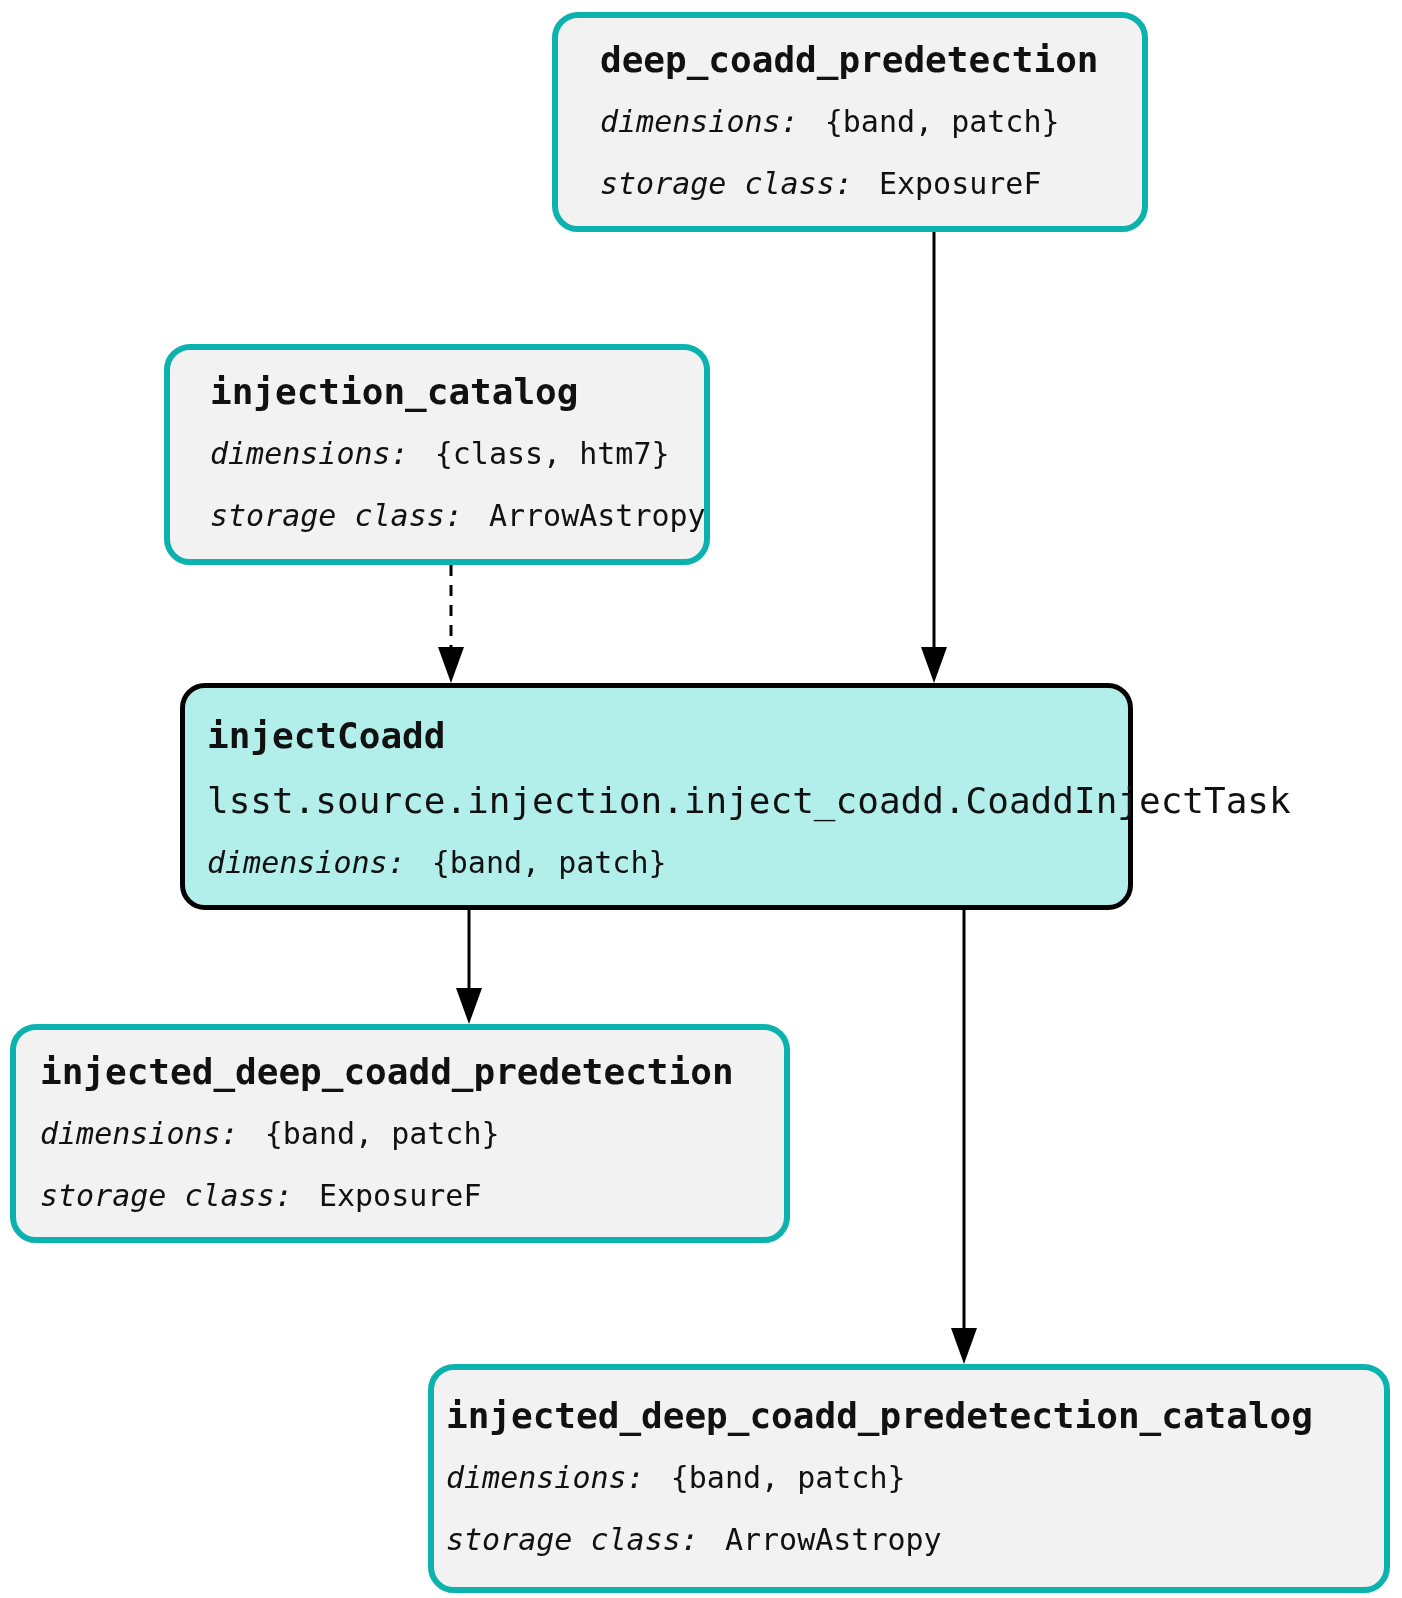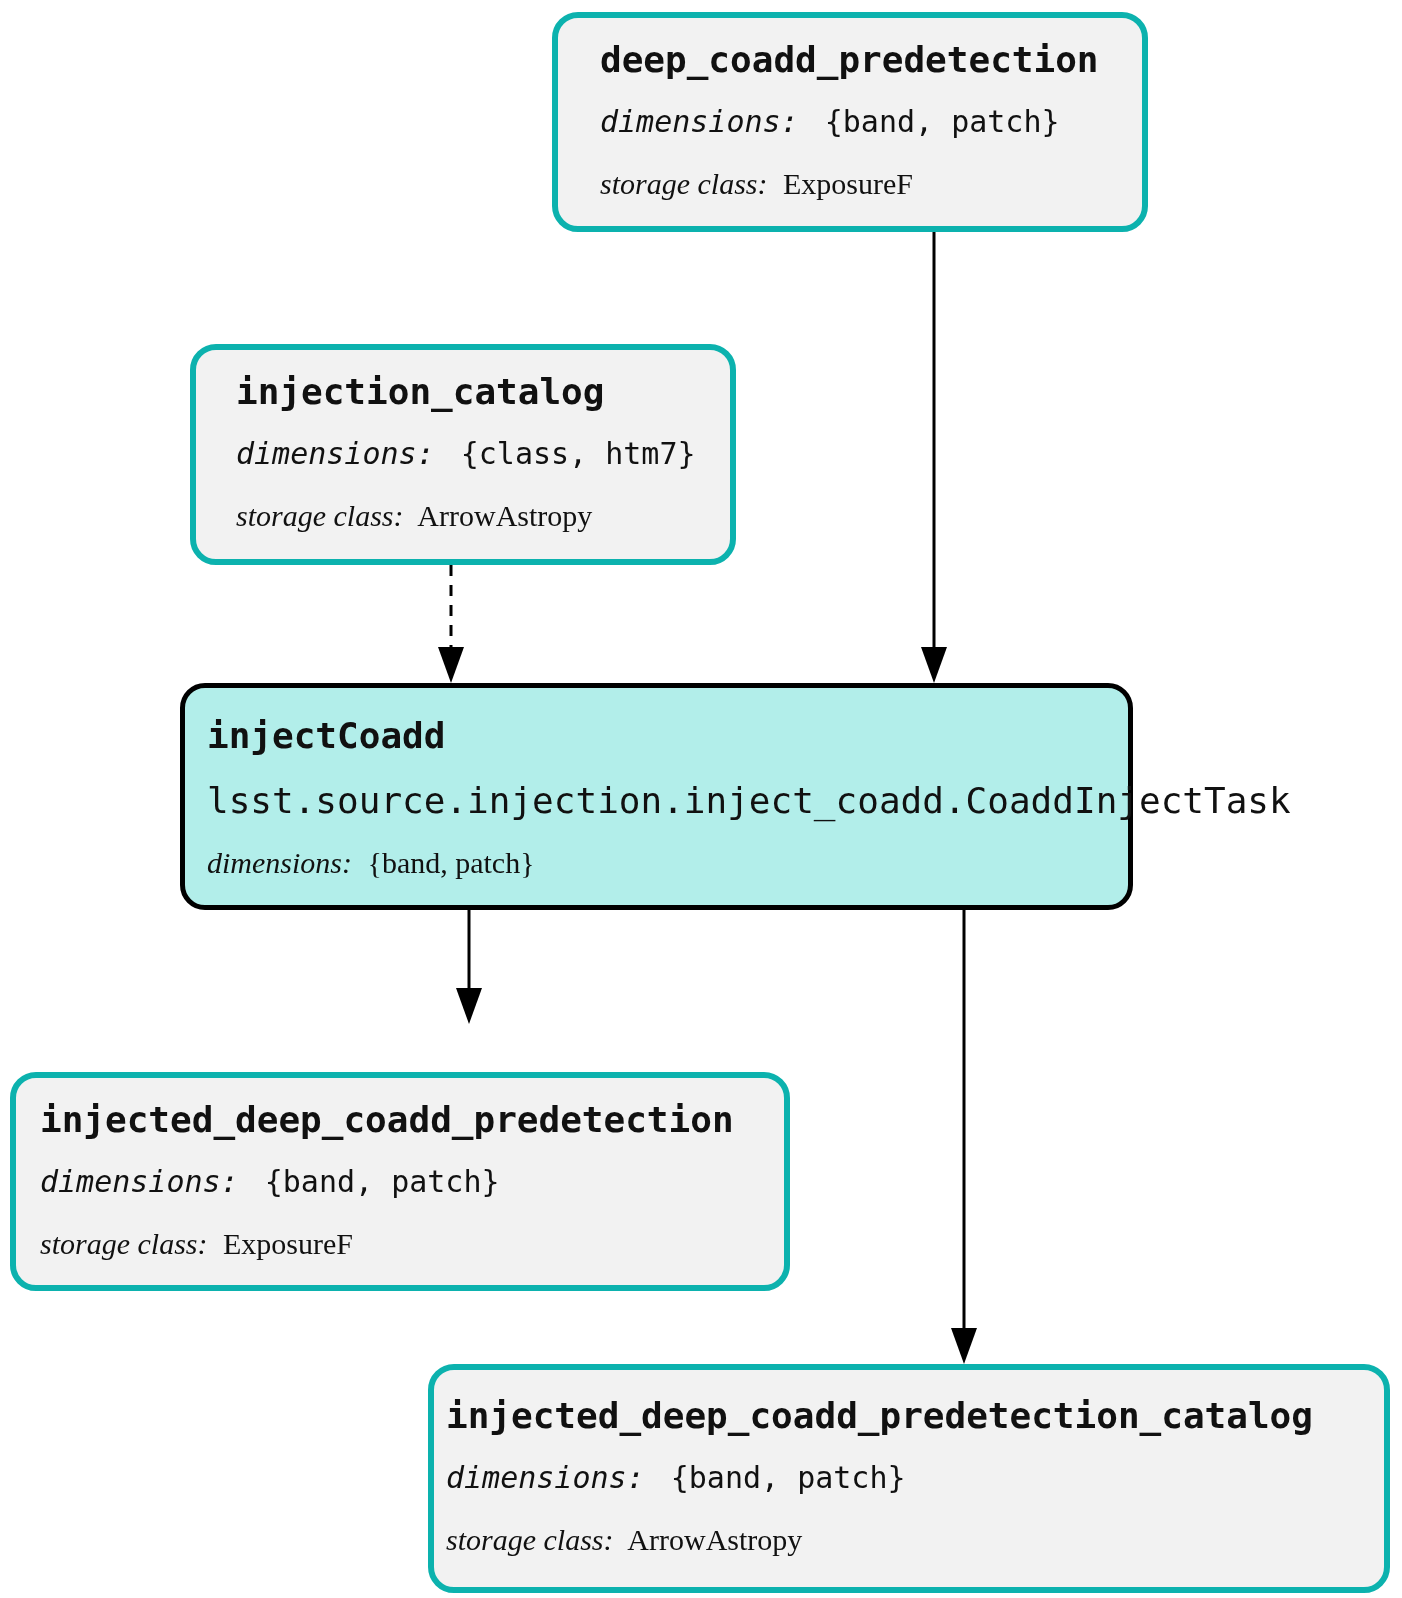--- a/index.html
+++ b/index.html
@@ -40,34 +40,34 @@
     line-height:1.2;
     margin:0 0 22px 0;
     white-space:nowrap;
   }
   .node-row{
     font-size:30px;
     line-height:1.25;
     margin:0 0 24px 0;
     white-space:nowrap;
   }
-  .node-row:last-child{margin-bottom:0;font-family:Liberation Serif, serif;}
+  .node-row:last-child{margin-bottom:0;}
   .task-class-row{
     font-size:36px;
     line-height:1.2;
     margin:0 0 22px 0;
     white-space:nowrap;
   }
   .lbl{font-style:italic;margin-right:8px;}
   .val{font-style:normal;}
   
   #node-deep-coadd-predetection{left:552px;top:12px;width:596px;height:220px;padding:20px 30px 24px 42px;}
-  #node-injection-catalog{left:190px;top:344px;width:546px;height:221px;padding:20px 26px 24px 40px;}
+  #node-injection-catalog{left:164px;top:344px;width:546px;height:221px;padding:20px 26px 24px 40px;}
   #node-inject-coadd{left:180px;top:683px;width:953px;height:227px;padding:26px 22px 24px 22px;border-radius:25px;}
-  #node-injected-deep-coadd-predetection{left:10px;top:1024px;width:780px;height:219px;padding:20px 9px 24px 24px;margin-top:48px;}
+  #node-injected-deep-coadd-predetection{left:10px;top:1024px;width:780px;height:219px;padding:20px 9px 24px 24px;}
   #node-injected-deep-coadd-predetection-catalog{left:428px;top:1364px;width:962px;height:229px;padding:24px 22px 24px 12px;}
   .edge-line{stroke:var(--edge);stroke-width:3;fill:none;}
   .edge-line.dashed{stroke-dasharray:11 9;}
   .edge-head{fill:var(--edge);stroke:none;}
 </style>
 </head>
 <body>
 
 <div class="canvas">
 

